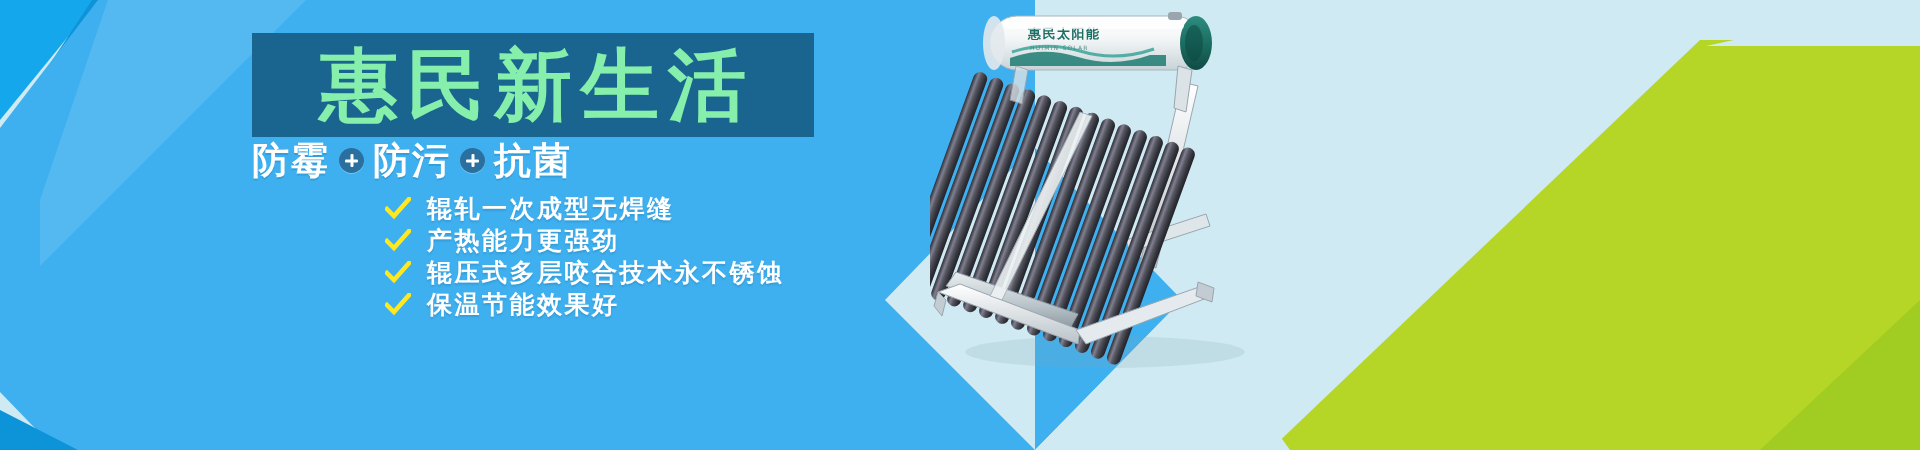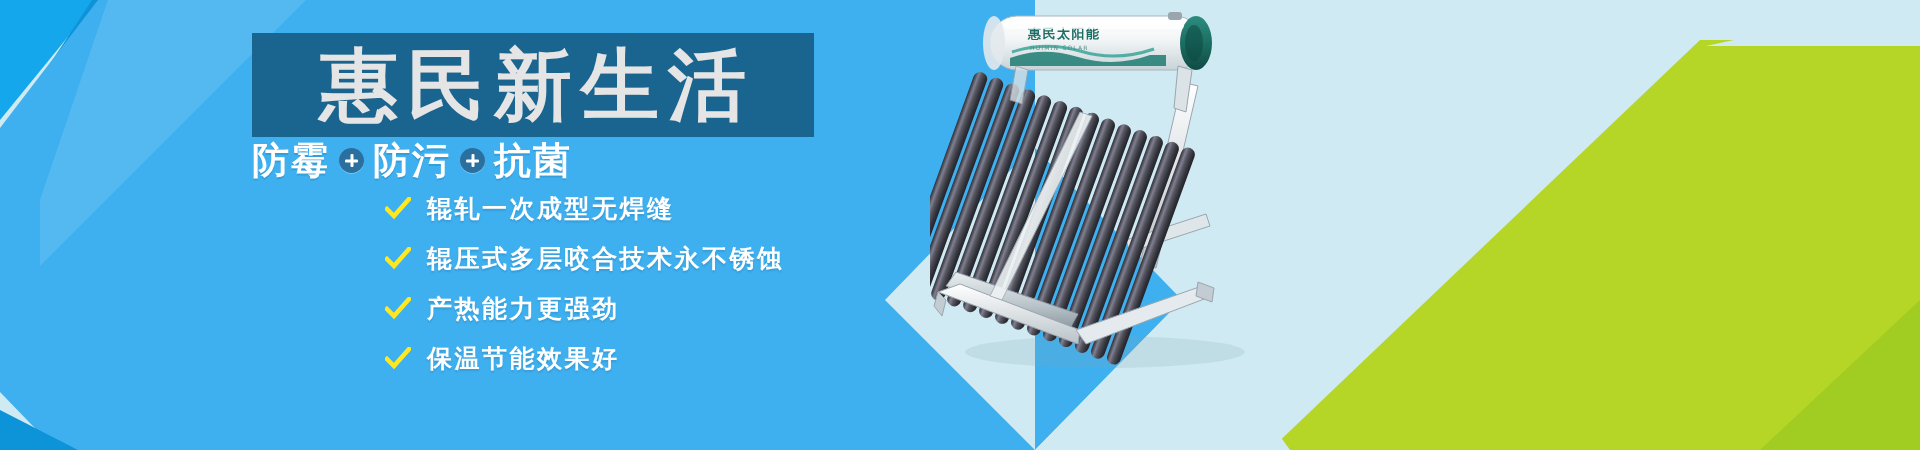--- a/index.html
+++ b/index.html
@@ -27,21 +27,21 @@
   #title-plate {
     position:absolute;
     left:252px; top:33px;
     width:562px; height:104px;
     background:#1a6590;
   }
   #title-text {
     position:absolute;
     left:0; top:0; width:100%; height:100%;
     display:flex; align-items:center; justify-content:center;
-    color:#e5e5e5;
+    color:#86efac;
     font-size:78px;
     font-weight:bold;
     letter-spacing:9px;
     text-indent:9px;
     line-height:1;
     white-space:nowrap;
   }
 
   #subtitle {
     position:absolute;
@@ -77,21 +77,21 @@
   }
   .plus-badge::before { left:50%; top:6px; width:3px; height:13px; transform:translateX(-50%); }
   .plus-badge::after  { top:50%; left:6px; height:3px; width:13px; transform:translateY(-50%); }
 
   
   #bullets {
     position:absolute;
     left:385px; top:196px;
     display:flex;
     flex-direction:column;
-    gap:25px;
+    gap:7px;
   }
   .bullet {
     display:flex;
     align-items:center;
     gap:16px;
     white-space:nowrap;
   }
   .check-icon { flex:0 0 auto; display:block; }
   .bullet-text {
     color:#ffffff;
@@ -157,28 +157,28 @@
         <svg class="check-icon" width="26" height="24" viewBox="0 0 26 24">
           <path d="M2 12 L9 19 L24 2" fill="none" stroke="#ffe81f" stroke-width="4.5" stroke-linecap="square" stroke-linejoin="miter"></path>
         </svg>
         <span class="bullet-text">辊轧一次成型无焊缝</span>
       </div>
 
       <div class="bullet">
         <svg class="check-icon" width="26" height="24" viewBox="0 0 26 24">
           <path d="M2 12 L9 19 L24 2" fill="none" stroke="#ffe81f" stroke-width="4.5" stroke-linecap="square" stroke-linejoin="miter"></path>
         </svg>
+        <span class="bullet-text">产热能力更强劲</span>
+      </div>
+
+      <div class="bullet">
+        <svg class="check-icon" width="26" height="24" viewBox="0 0 26 24">
+          <path d="M2 12 L9 19 L24 2" fill="none" stroke="#ffe81f" stroke-width="4.5" stroke-linecap="square" stroke-linejoin="miter"></path>
+        </svg>
         <span class="bullet-text">辊压式多层咬合技术永不锈蚀</span>
-      </div>
-
-      <div class="bullet">
-        <svg class="check-icon" width="26" height="24" viewBox="0 0 26 24">
-          <path d="M2 12 L9 19 L24 2" fill="none" stroke="#ffe81f" stroke-width="4.5" stroke-linecap="square" stroke-linejoin="miter"></path>
-        </svg>
-        <span class="bullet-text">产热能力更强劲</span>
       </div>
 
       <div class="bullet">
         <svg class="check-icon" width="26" height="24" viewBox="0 0 26 24">
           <path d="M2 12 L9 19 L24 2" fill="none" stroke="#ffe81f" stroke-width="4.5" stroke-linecap="square" stroke-linejoin="miter"></path>
         </svg>
         <span class="bullet-text">保温节能效果好</span>
       </div>
 
 

